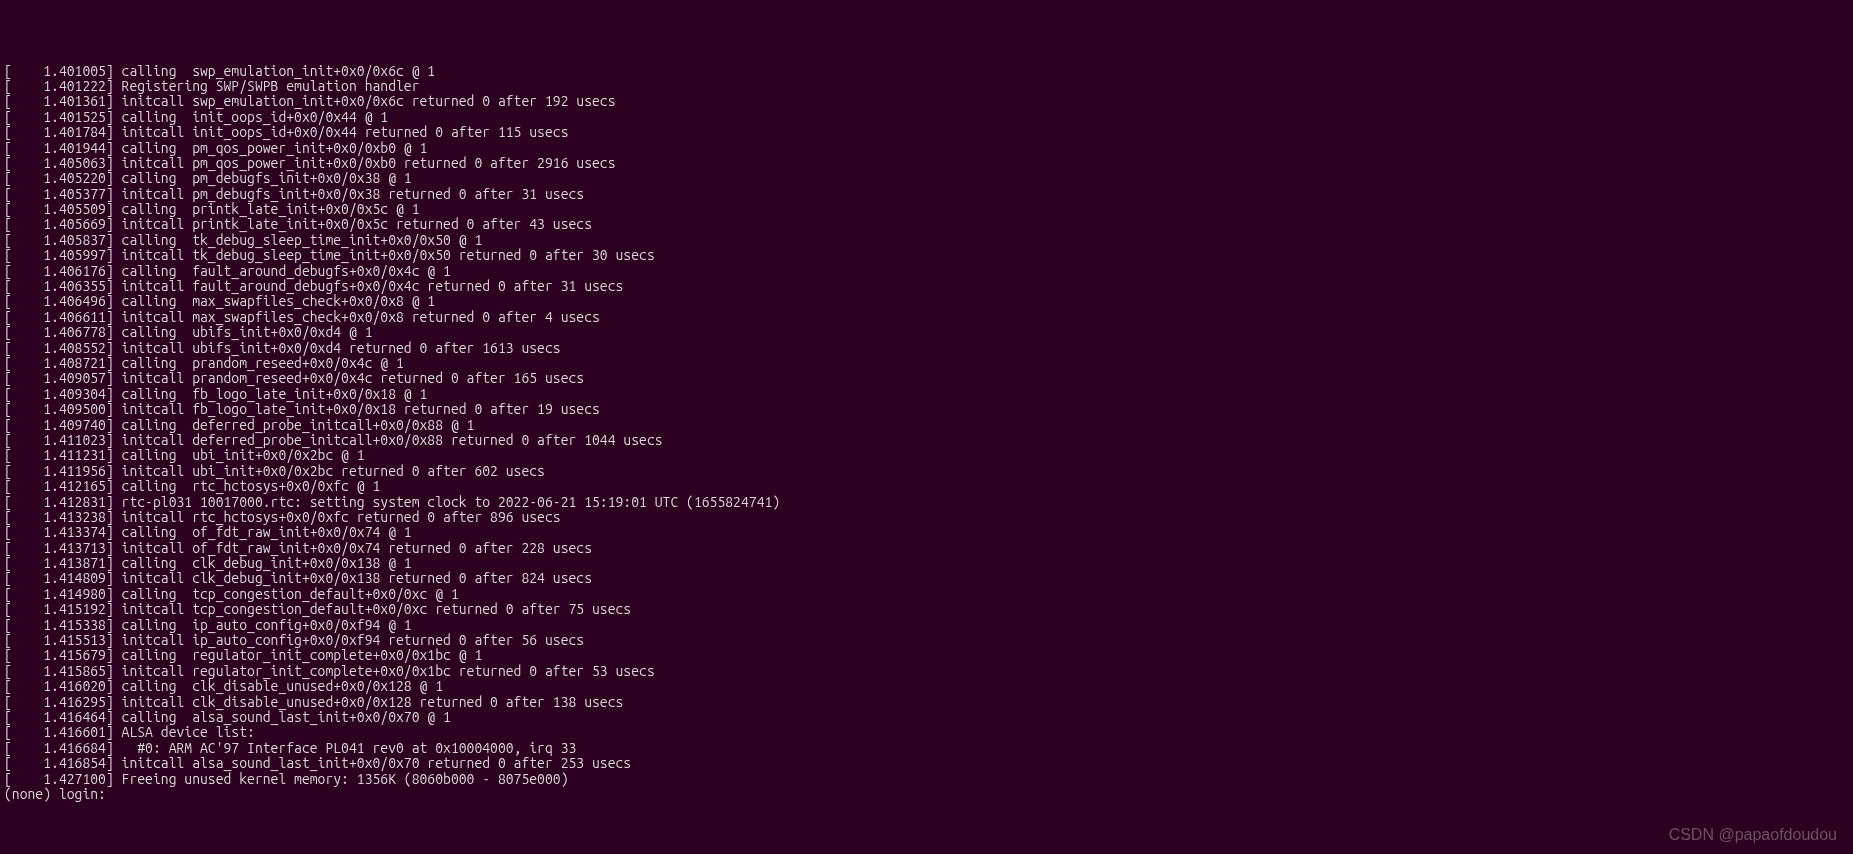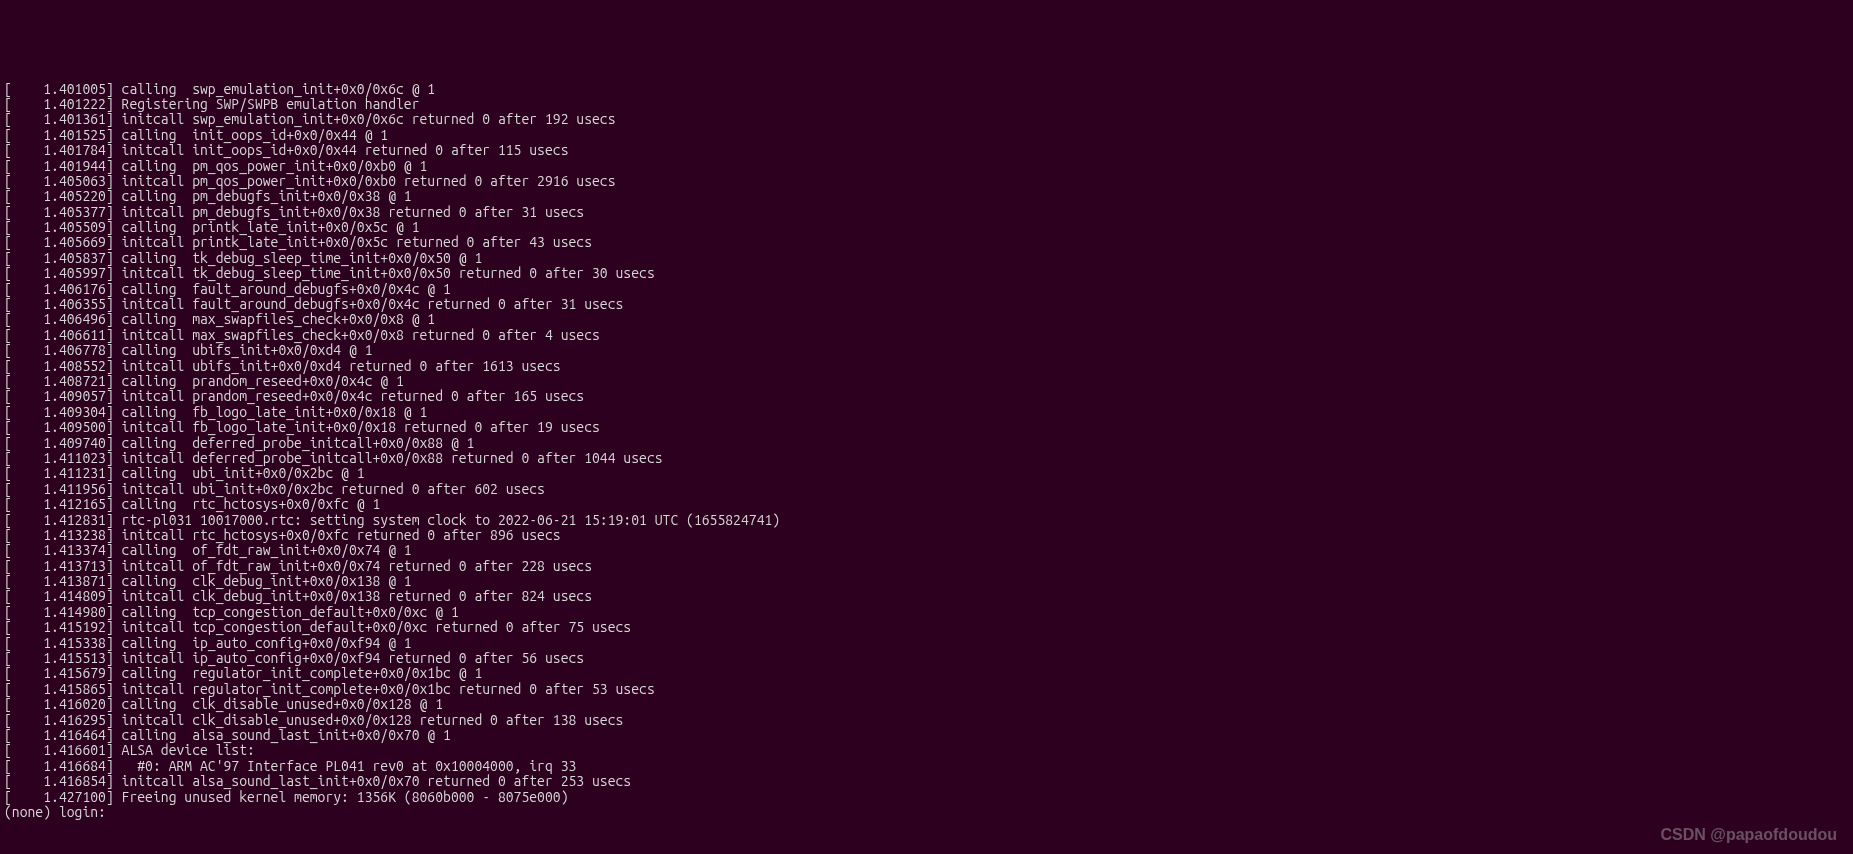--- a/index.html
+++ b/index.html
@@ -15,33 +15,31 @@
       line-height: 1.1;
       padding: 2px 4px;
       white-space: pre;
       overflow: hidden;
       width: 1853px;
       height: 854px;
       position: relative;
     }
     .terminal-output {
       white-space: pre;
-      margin-top: 18px;
     }
     .log-line {
       display: block;
     }
     .watermark {
       position: absolute;
       bottom: 10px;
       right: 16px;
       color: rgba(200, 200, 200, 0.4);
       font-size: 16px;
       font-family: Arial, sans-serif;
-      font-weight: bold;
     }
   </style>
 </head>
 <body>
 
 
 
 <div class="terminal-output" id="terminal-container"><span class="log-line">[    1.401005] calling  swp_emulation_init+0x0/0x6c @ 1</span><span class="log-line">[    1.401222] Registering SWP/SWPB emulation handler</span><span class="log-line">[    1.401361] initcall swp_emulation_init+0x0/0x6c returned 0 after 192 usecs</span><span class="log-line">[    1.401525] calling  init_oops_id+0x0/0x44 @ 1</span><span class="log-line">[    1.401784] initcall init_oops_id+0x0/0x44 returned 0 after 115 usecs</span><span class="log-line">[    1.401944] calling  pm_qos_power_init+0x0/0xb0 @ 1</span><span class="log-line">[    1.405063] initcall pm_qos_power_init+0x0/0xb0 returned 0 after 2916 usecs</span><span class="log-line">[    1.405220] calling  pm_debugfs_init+0x0/0x38 @ 1</span><span class="log-line">[    1.405377] initcall pm_debugfs_init+0x0/0x38 returned 0 after 31 usecs</span><span class="log-line">[    1.405509] calling  printk_late_init+0x0/0x5c @ 1</span><span class="log-line">[    1.405669] initcall printk_late_init+0x0/0x5c returned 0 after 43 usecs</span><span class="log-line">[    1.405837] calling  tk_debug_sleep_time_init+0x0/0x50 @ 1</span><span class="log-line">[    1.405997] initcall tk_debug_sleep_time_init+0x0/0x50 returned 0 after 30 usecs</span><span class="log-line">[    1.406176] calling  fault_around_debugfs+0x0/0x4c @ 1</span><span class="log-line">[    1.406355] initcall fault_around_debugfs+0x0/0x4c returned 0 after 31 usecs</span><span class="log-line">[    1.406496] calling  max_swapfiles_check+0x0/0x8 @ 1</span><span class="log-line">[    1.406611] initcall max_swapfiles_check+0x0/0x8 returned 0 after 4 usecs</span><span class="log-line">[    1.406778] calling  ubifs_init+0x0/0xd4 @ 1</span><span class="log-line">[    1.408552] initcall ubifs_init+0x0/0xd4 returned 0 after 1613 usecs</span><span class="log-line">[    1.408721] calling  prandom_reseed+0x0/0x4c @ 1</span><span class="log-line">[    1.409057] initcall prandom_reseed+0x0/0x4c returned 0 after 165 usecs</span><span class="log-line">[    1.409304] calling  fb_logo_late_init+0x0/0x18 @ 1</span><span class="log-line">[    1.409500] initcall fb_logo_late_init+0x0/0x18 returned 0 after 19 usecs</span><span class="log-line">[    1.409740] calling  deferred_probe_initcall+0x0/0x88 @ 1</span><span class="log-line">[    1.411023] initcall deferred_probe_initcall+0x0/0x88 returned 0 after 1044 usecs</span><span class="log-line">[    1.411231] calling  ubi_init+0x0/0x2bc @ 1</span><span class="log-line">[    1.411956] initcall ubi_init+0x0/0x2bc returned 0 after 602 usecs</span><span class="log-line">[    1.412165] calling  rtc_hctosys+0x0/0xfc @ 1</span><span class="log-line">[    1.412831] rtc-pl031 10017000.rtc: setting system clock to 2022-06-21 15:19:01 UTC (1655824741)</span><span class="log-line">[    1.413238] initcall rtc_hctosys+0x0/0xfc returned 0 after 896 usecs</span><span class="log-line">[    1.413374] calling  of_fdt_raw_init+0x0/0x74 @ 1</span><span class="log-line">[    1.413713] initcall of_fdt_raw_init+0x0/0x74 returned 0 after 228 usecs</span><span class="log-line">[    1.413871] calling  clk_debug_init+0x0/0x138 @ 1</span><span class="log-line">[    1.414809] initcall clk_debug_init+0x0/0x138 returned 0 after 824 usecs</span><span class="log-line">[    1.414980] calling  tcp_congestion_default+0x0/0xc @ 1</span><span class="log-line">[    1.415192] initcall tcp_congestion_default+0x0/0xc returned 0 after 75 usecs</span><span class="log-line">[    1.415338] calling  ip_auto_config+0x0/0xf94 @ 1</span><span class="log-line">[    1.415513] initcall ip_auto_config+0x0/0xf94 returned 0 after 56 usecs</span><span class="log-line">[    1.415679] calling  regulator_init_complete+0x0/0x1bc @ 1</span><span class="log-line">[    1.415865] initcall regulator_init_complete+0x0/0x1bc returned 0 after 53 usecs</span><span class="log-line">[    1.416020] calling  clk_disable_unused+0x0/0x128 @ 1</span><span class="log-line">[    1.416295] initcall clk_disable_unused+0x0/0x128 returned 0 after 138 usecs</span><span class="log-line">[    1.416464] calling  alsa_sound_last_init+0x0/0x70 @ 1</span><span class="log-line">[    1.416601] ALSA device list:</span><span class="log-line">[    1.416684]   #0: ARM AC'97 Interface PL041 rev0 at 0x10004000, irq 33</span><span class="log-line">[    1.416854] initcall alsa_sound_last_init+0x0/0x70 returned 0 after 253 usecs</span><span class="log-line">[    1.427100] Freeing unused kernel memory: 1356K (8060b000 - 8075e000)</span><span class="log-line">(none) login:</span></div>
 
 <div class="watermark">CSDN @papaofdoudou</div>

